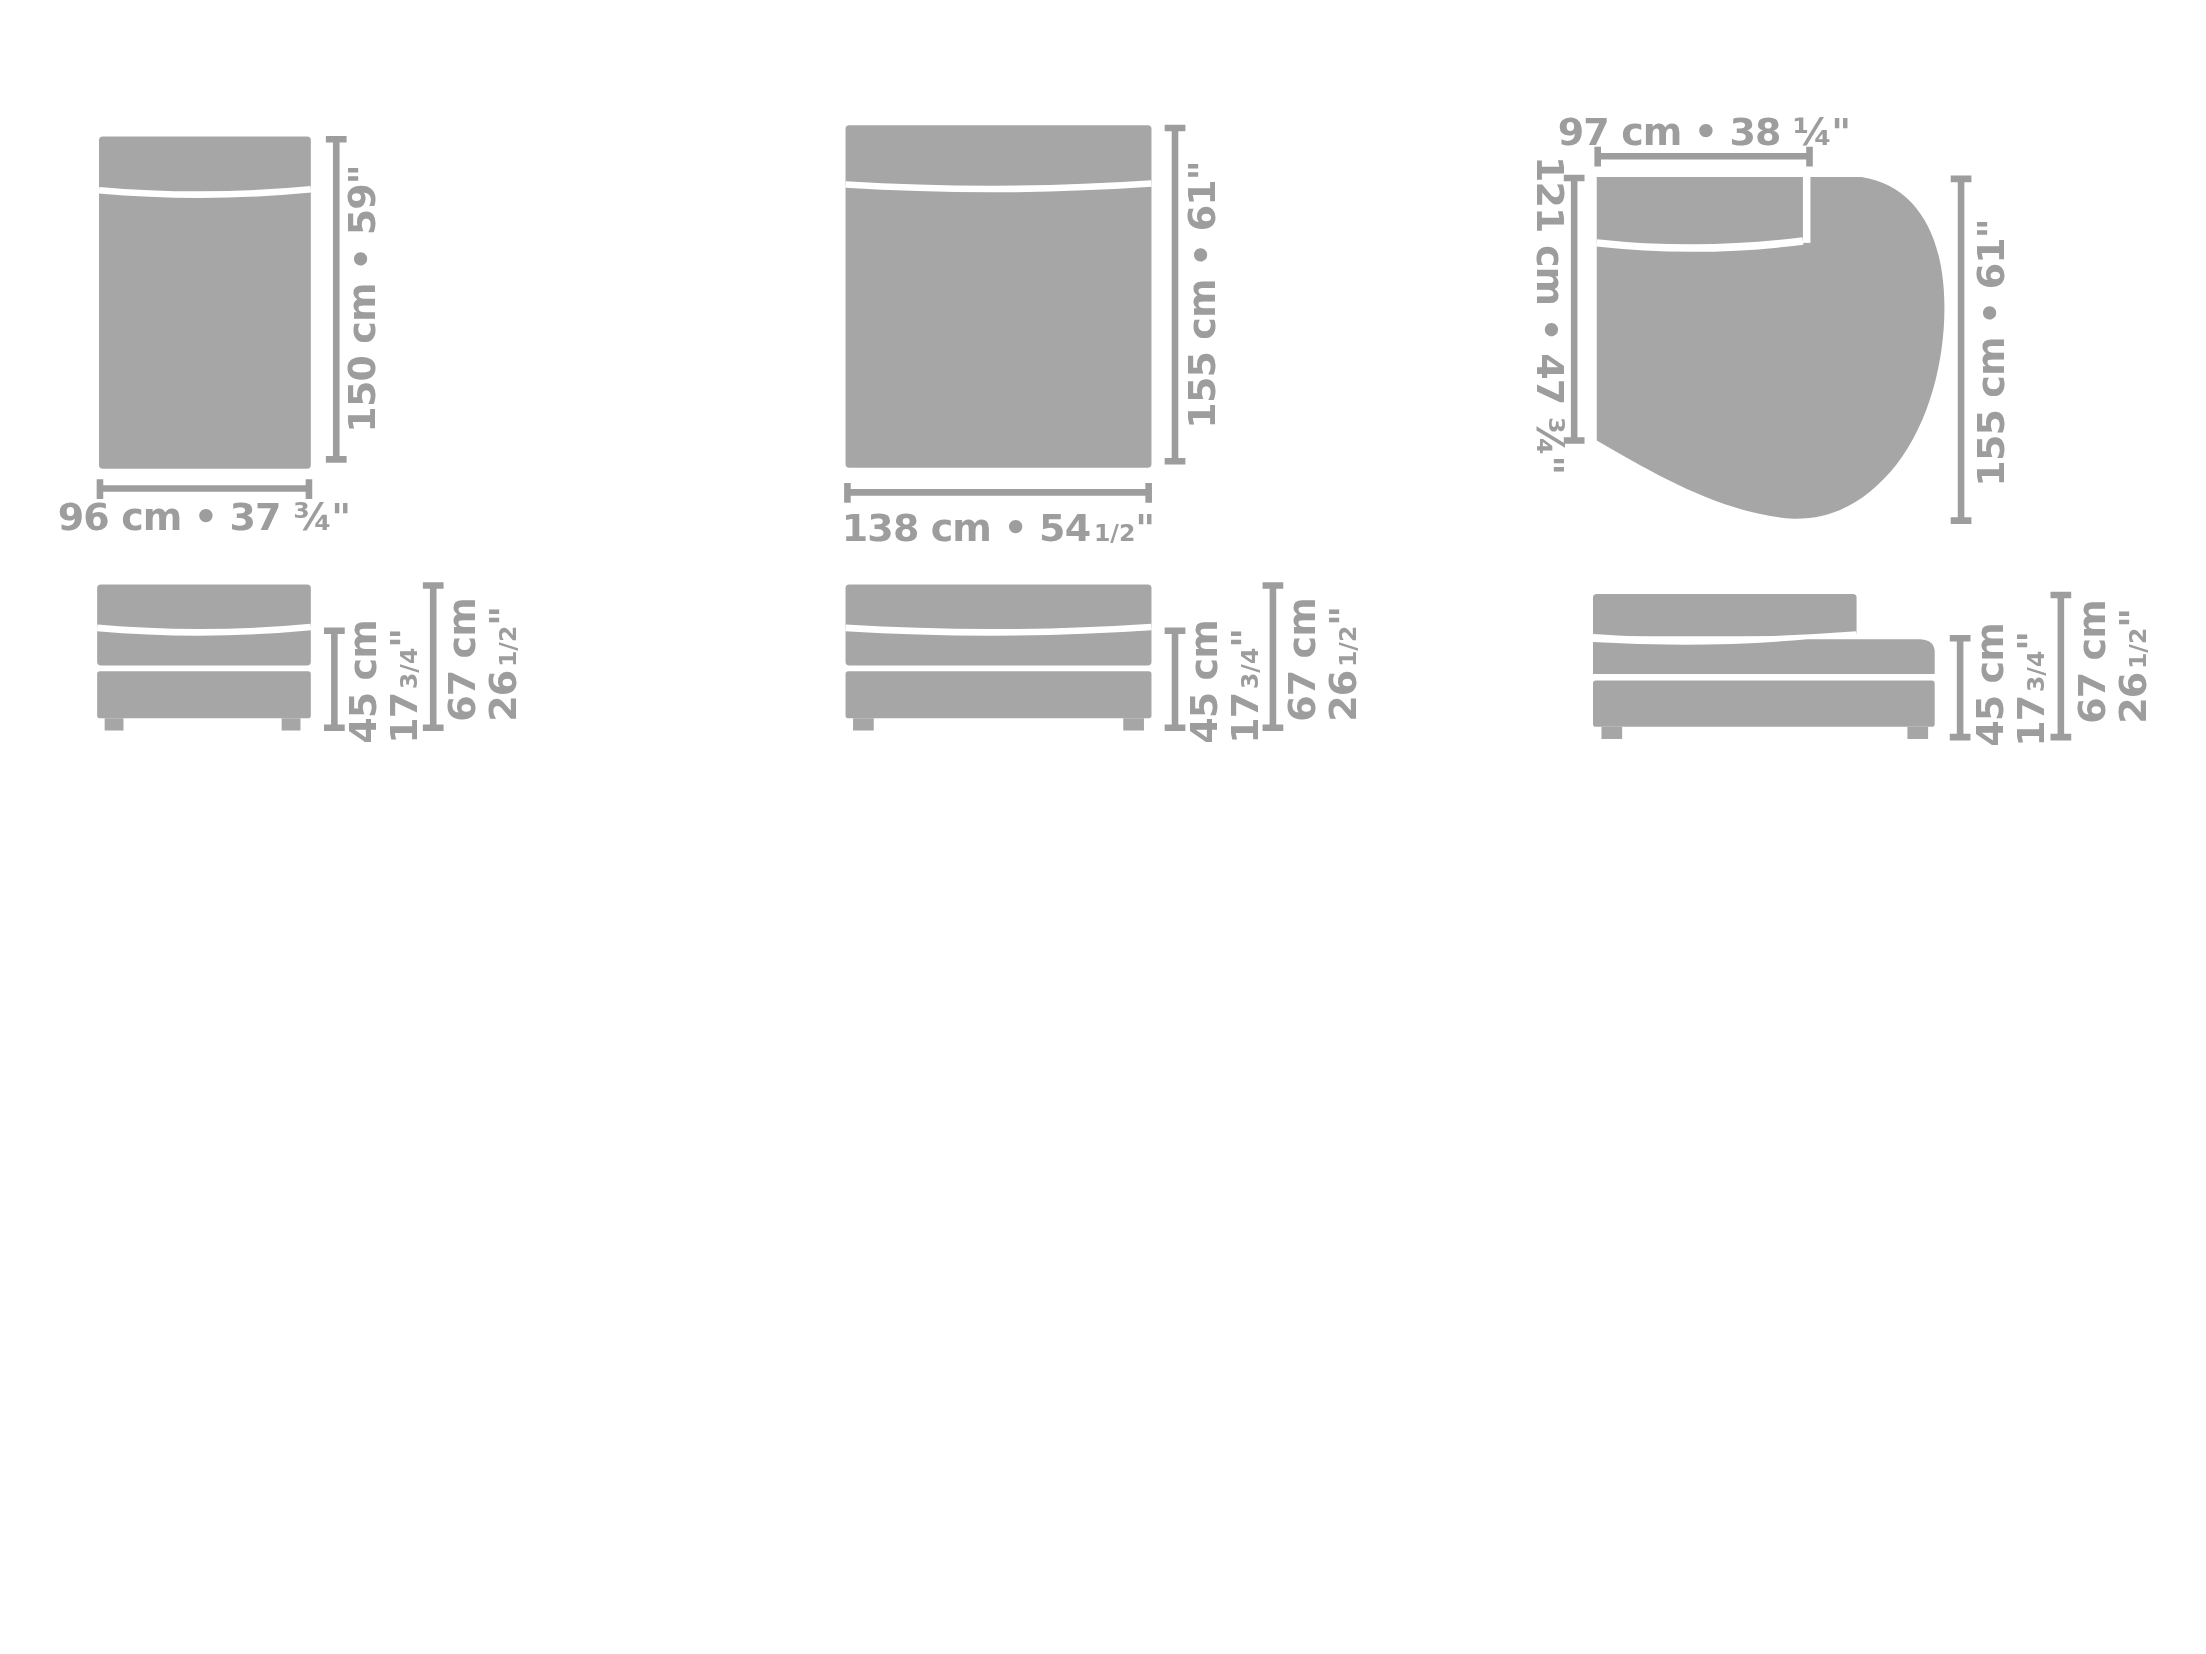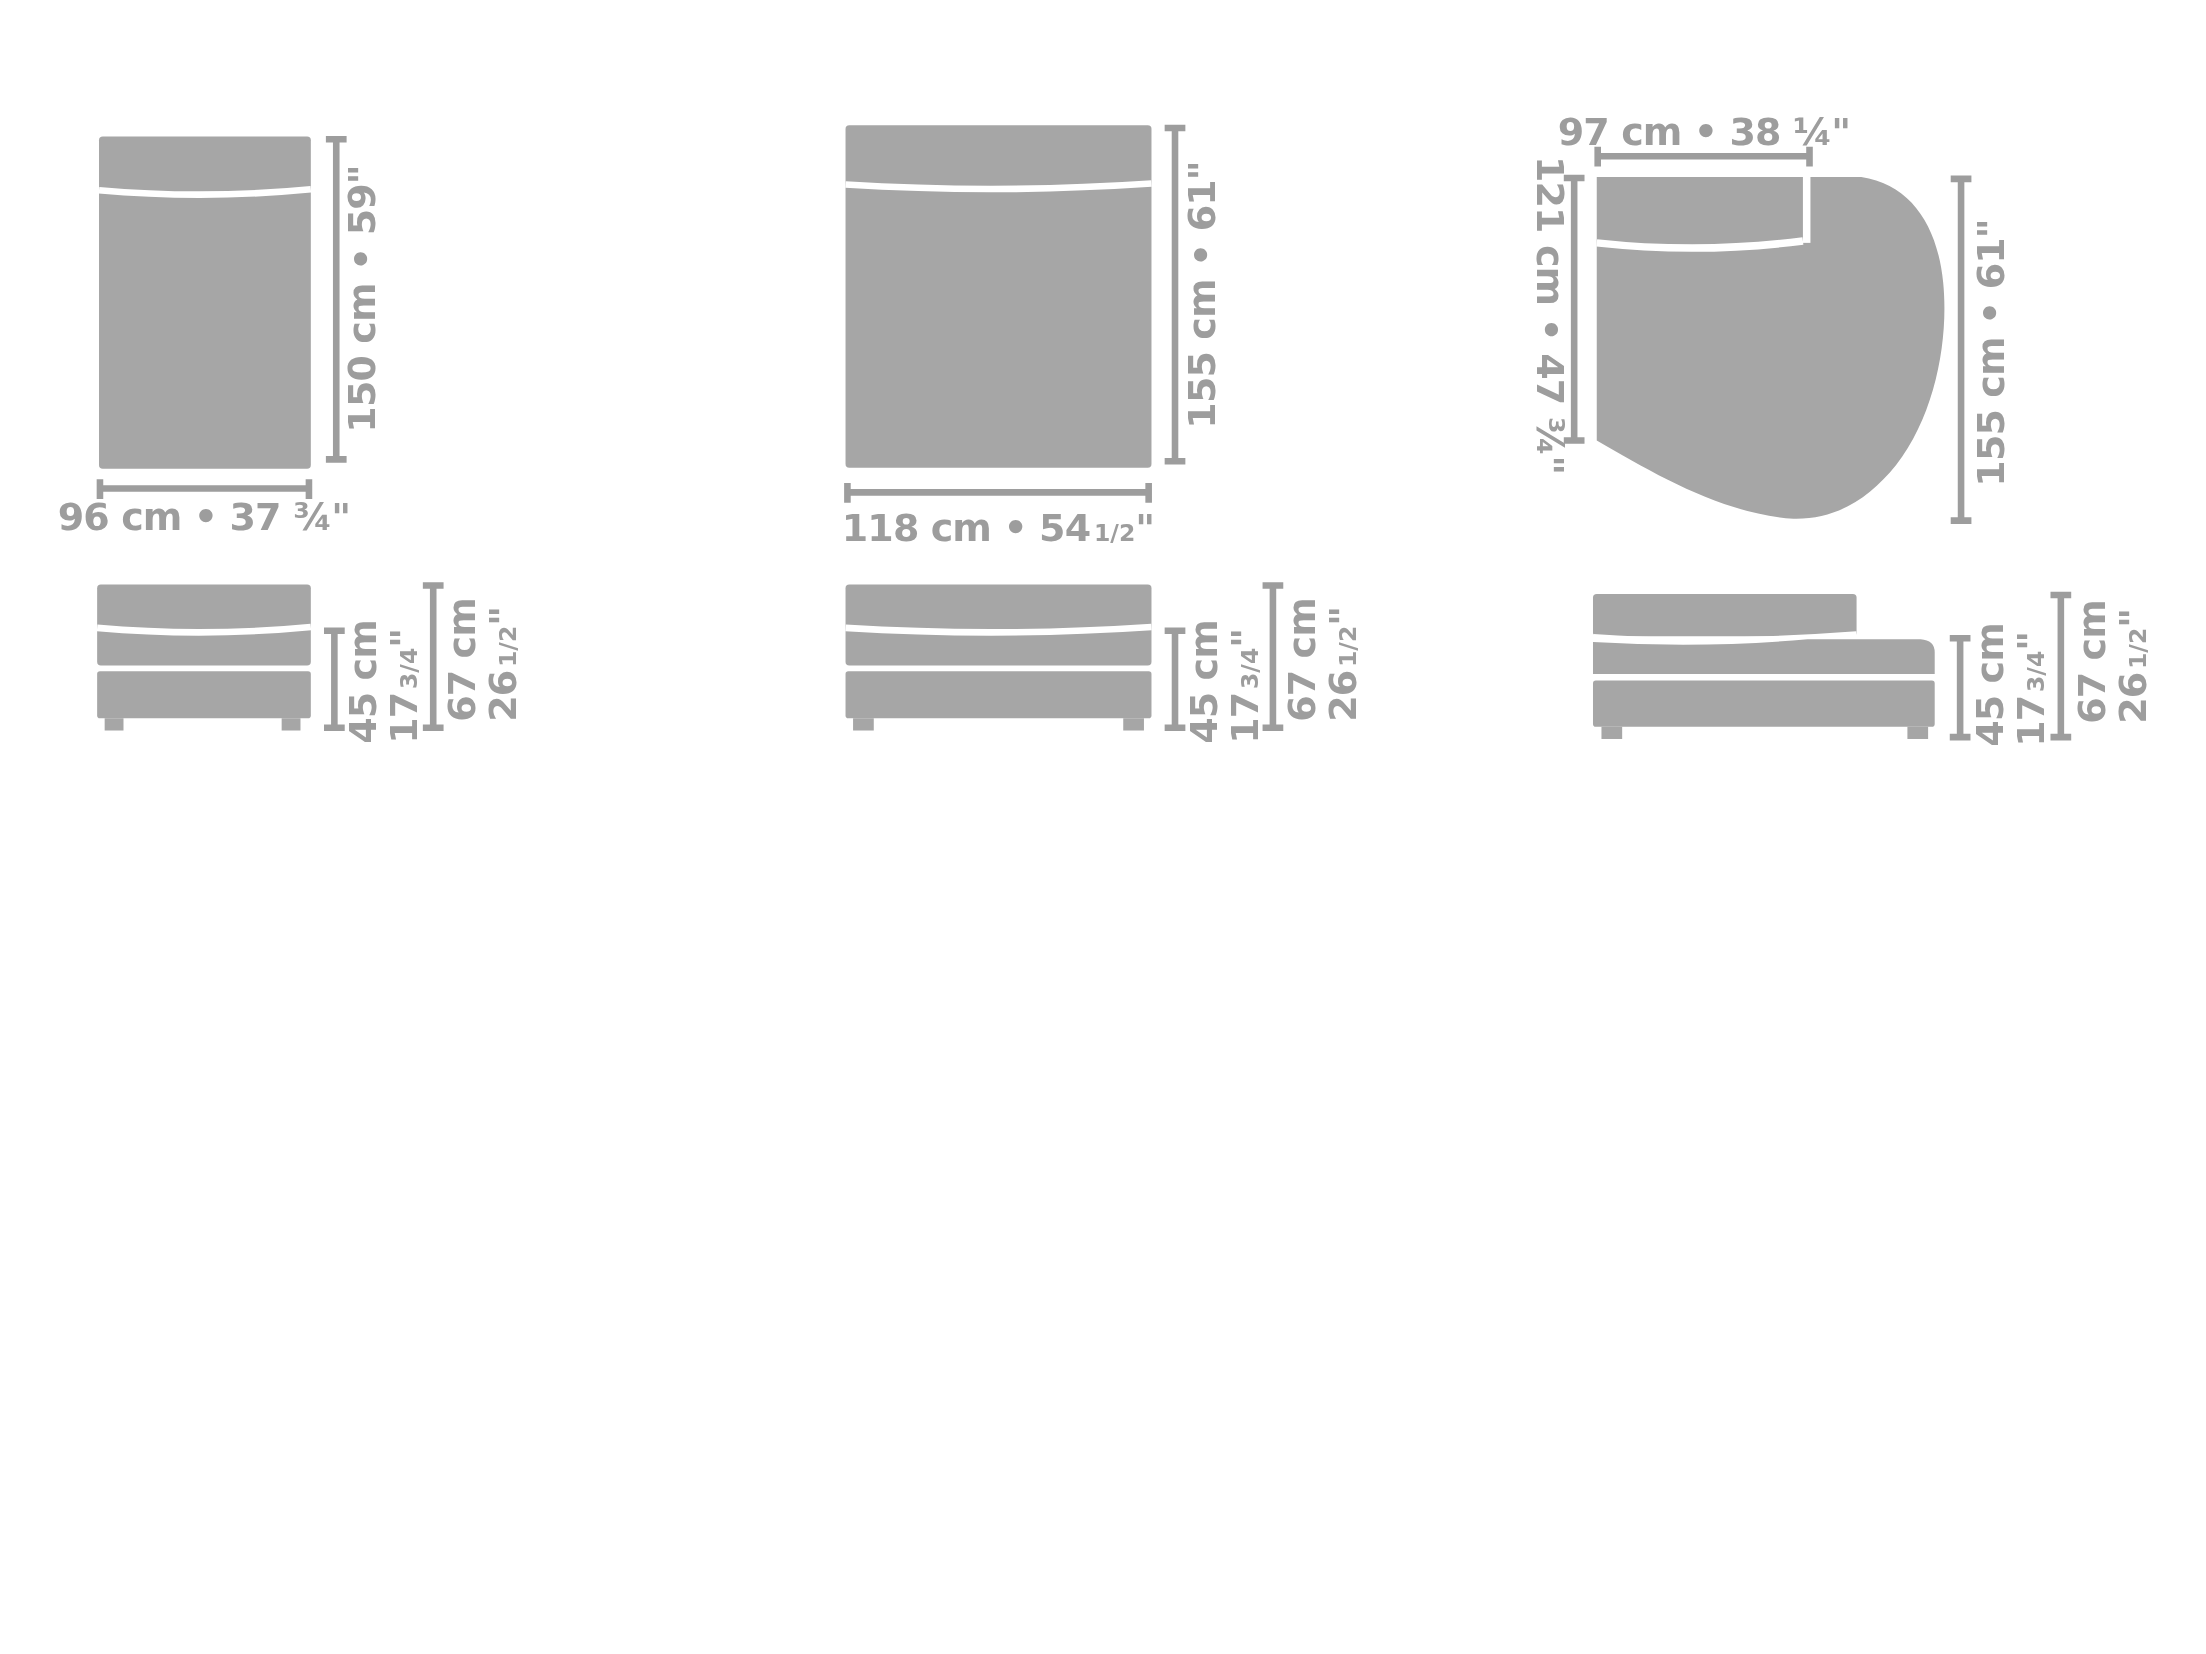--- a/index.html
+++ b/index.html
@@ -141,21 +141,21 @@
     <g class="dim">
       <path d="M2189,632 V783 M2178,632 H2200 M2178,783 H2200"></path>
     </g>
   </svg>
 
   <div class="label rot-ccw" style="left:363px; top:299px;">150 cm • 59"</div>
   <div class="label h" style="left:204px; top:518px;">96 cm • 37 ¾"</div>
 
   <div class="label rot-ccw" style="left:1203px; top:295px;">155 cm • 61"</div>
   <div class="label h" style="left:998px; top:529px;">
-    <span>118 cm • 54</span><span class="frac">1/2</span><span>"</span>
+    <span>138 cm • 54</span><span class="frac">1/2</span><span>"</span>
   </div>
 
   <div class="label h" style="left:1704px; top:133px;">97 cm • 38 ¼"</div>
   <div class="label rot-cw" style="left:1549px; top:315px;">121 cm • 47 ¾"</div>
   <div class="label rot-ccw" style="left:1992px; top:353px;">155 cm • 61"</div>
 
   <div class="label rot-ccw two-line" style="left:384px; top:682px;">
     <div class="line">45 cm</div>
     <div class="line">
       <span>17</span><span class="frac">3/4</span><span>"</span>

